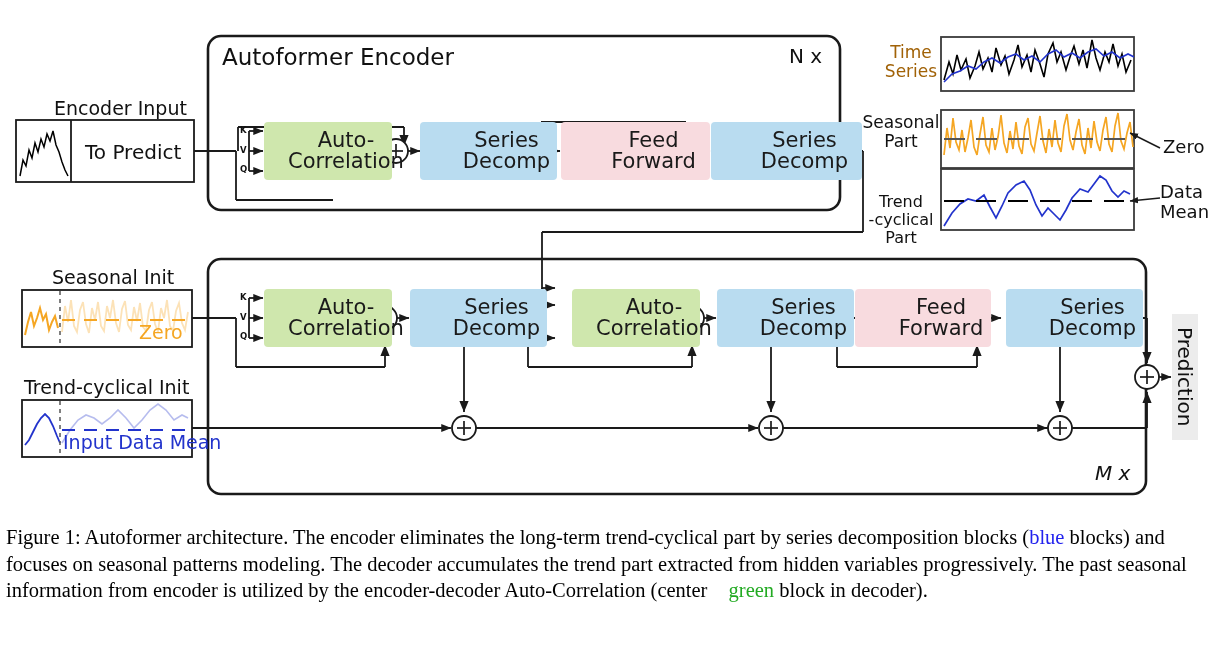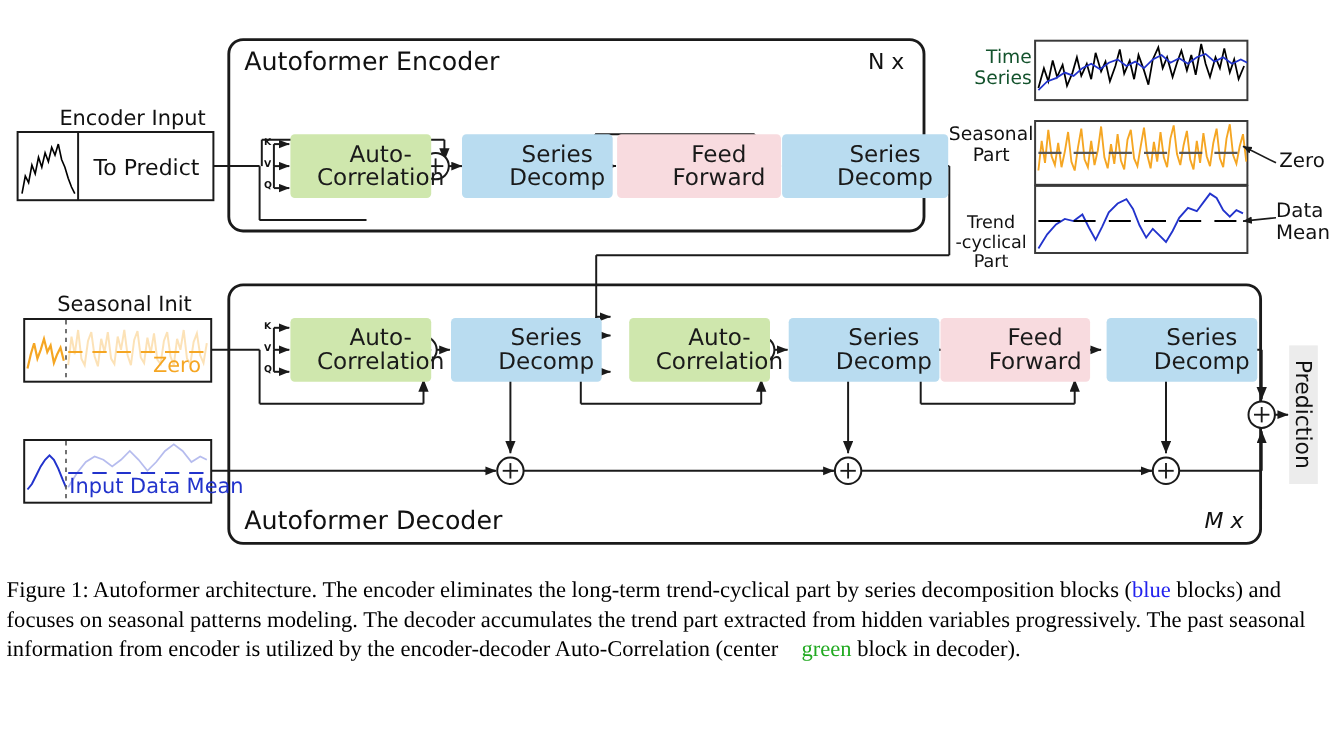--- a/index.html
+++ b/index.html
@@ -276,21 +276,20 @@
   <div class="blk" style="left:561px;top:122px;width:113px;height:58px;background:#f8dbdf;font-size:21px;">
     <span>Feed</span>
     <span>Forward</span>
   </div>
 
   <div class="blk" style="left:711px;top:122px;width:115px;height:58px;background:#b9dcf0;font-size:21px;">
     <span>Series</span>
     <span>Decomp</span>
   </div>
 
-  <div class="lbl" style="left:222px;top:461px;font-size:23px;">Autoformer Decoder</div>
   <div class="lbl" style="left:1095px;top:461px;font-size:20px;font-style:italic;">M x</div>
 
   <div class="kvq" style="left:240px;top:293px;">
     <div style="margin-bottom:11px;">K</div>
     <div style="margin-bottom:11px;">V</div>
     <div>Q</div>
   </div>
 
   <div class="kvq" style="left:532px;top:293px;">
     <div style="margin-bottom:11px;">K</div>
@@ -330,24 +329,25 @@
 
   <div class="vtext" style="left:1172px;top:314px;width:26px;height:126px;font-size:20px;
               display:flex;align-items:center;justify-content:center;">Prediction</div>
 
   <div class="lbl" style="left:54px;top:97px;font-size:19px;">Encoder Input</div>
   <div class="lbl" style="left:85px;top:140px;font-size:20px;">To Predict</div>
 
   <div class="lbl" style="left:52px;top:266px;font-size:19px;">Seasonal Init</div>
   <div class="insidelbl" style="left:139px;top:321px;font-size:19px;color:#f5a623;">Zero</div>
 
+  <div class="lbl" style="left:24px;top:376px;font-size:19px;">Trend-cyclical Init</div>
   <div class="insidelbl" style="left:63px;top:431px;font-size:19px;color:#2233cc;">Input Data Mean</div>
 
-  <div style="position:absolute;left:884px;top:43px;width:54px;text-align:right;
-              font-family:'DejaVu Sans',sans-serif;font-size:17px;line-height:1.12;color:#14532d;">
+  <div style="position:absolute;left:884px;top:43px;width:54px;text-align:center;
+              font-family:'DejaVu Sans',sans-serif;font-size:17px;line-height:1.12;color:#a16207;">
     <div>Time</div>
     <div>Series</div>
   </div>
 
   <div style="position:absolute;left:862px;top:113px;width:78px;text-align:center;
               font-family:'DejaVu Sans',sans-serif;font-size:17px;line-height:1.12;color:#111;">
     <div>Seasonal</div>
     <div>Part</div>
   </div>
   <div class="lbl" style="left:1163px;top:136px;font-size:18px;">Zero</div>

